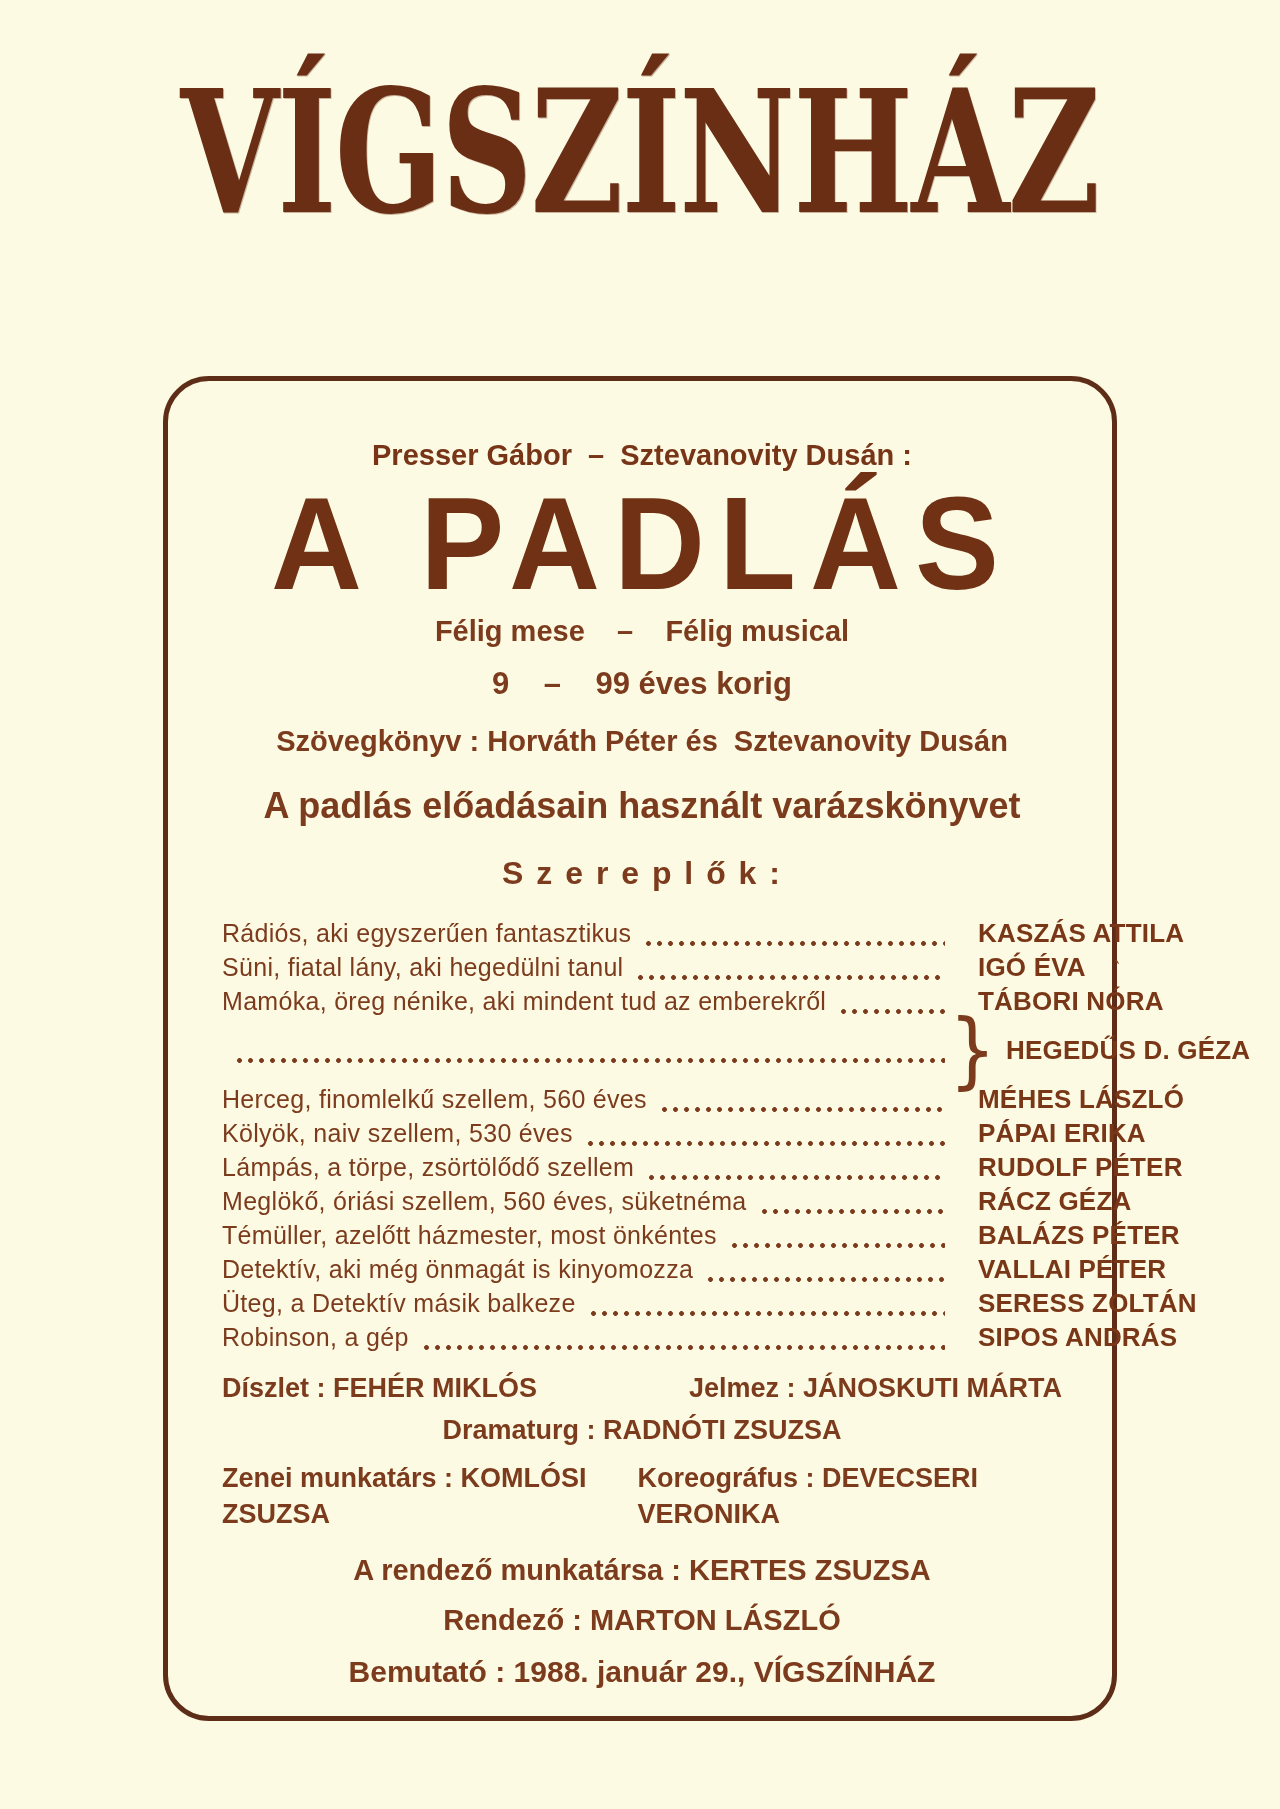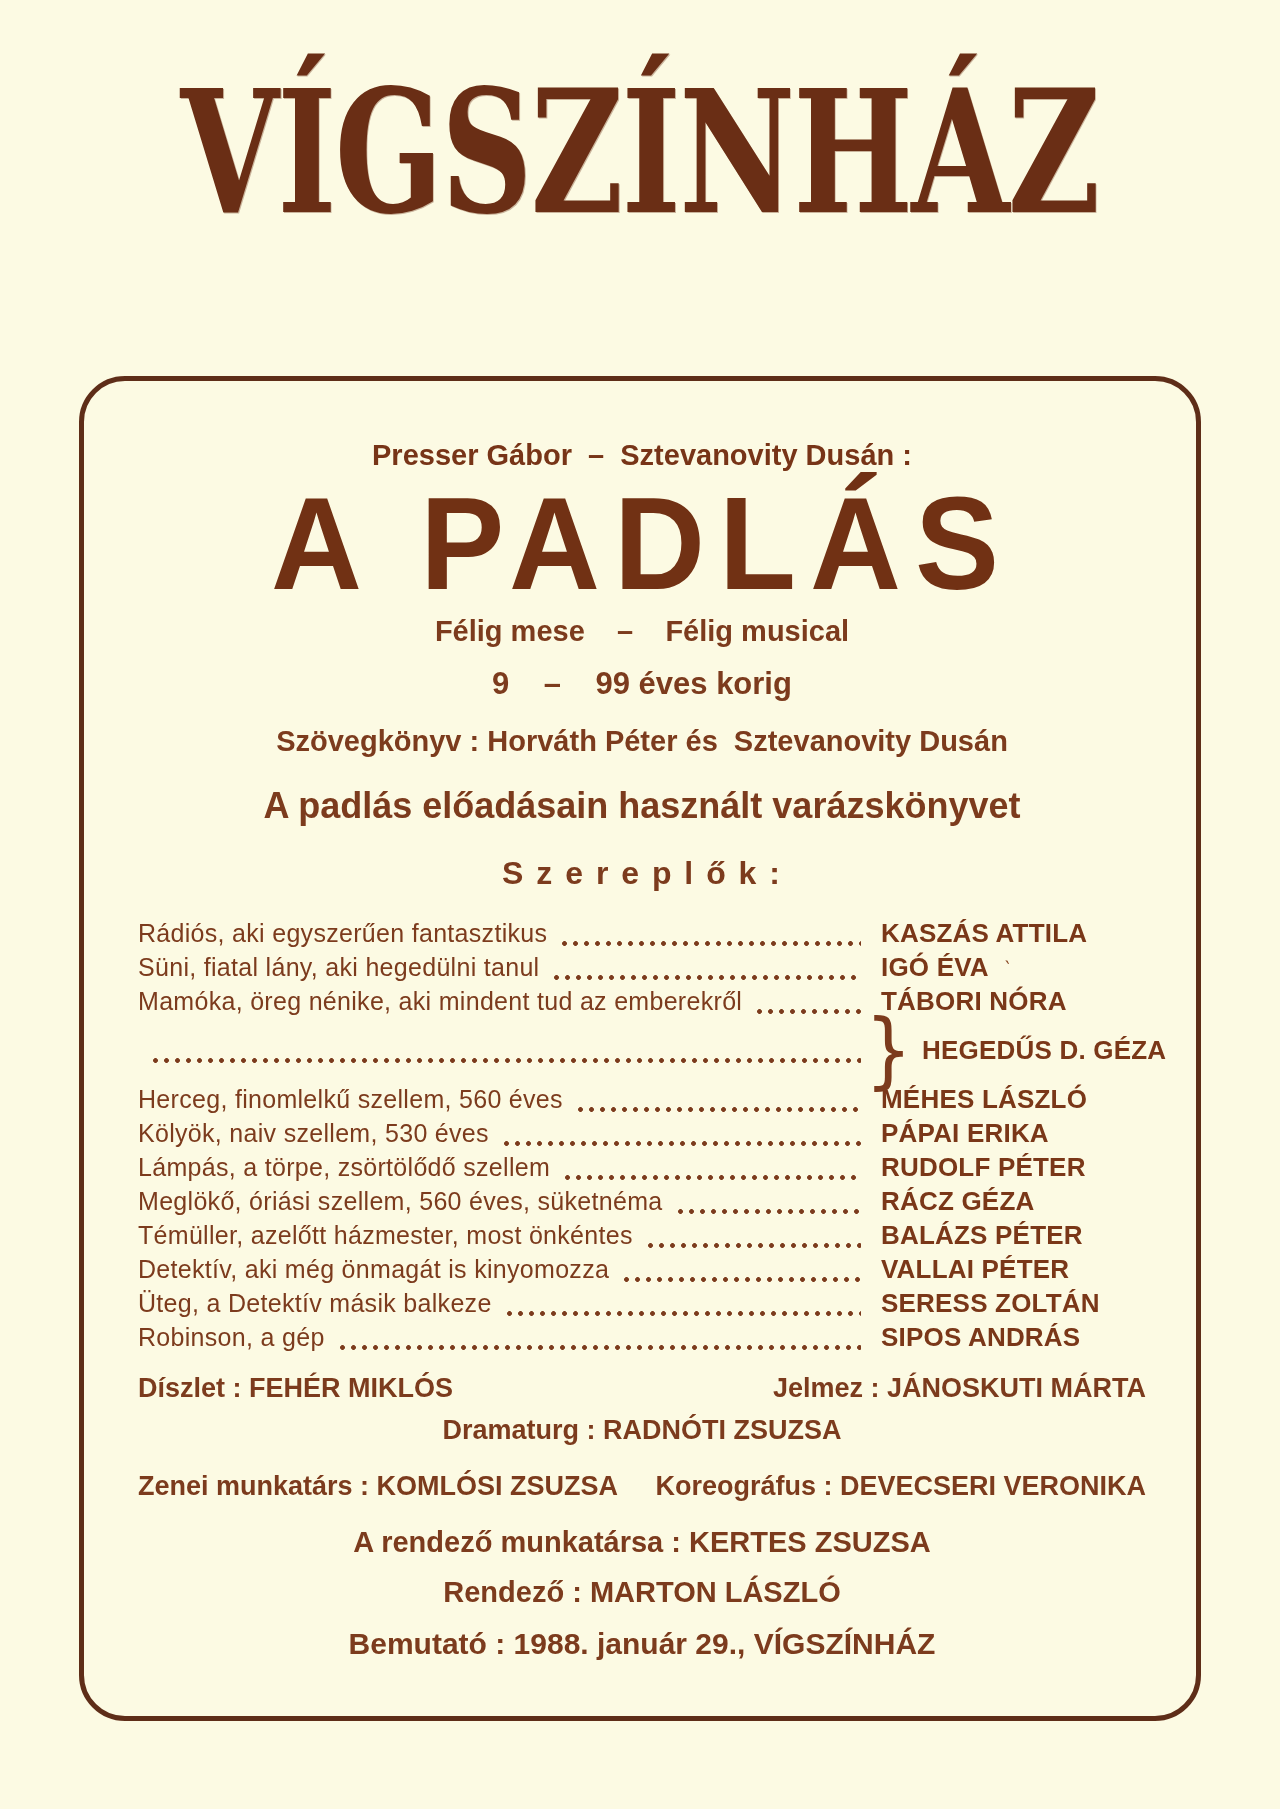--- a/index.html
+++ b/index.html
@@ -28,21 +28,21 @@
     line-height:1.1;
     color:#6a2e15;
     letter-spacing:-2px;
     transform:scale(0.88,1.18);
     transform-origin:center top;
     text-shadow:1px 1px 0 rgba(106,46,21,.35);
   }
   
   .box {
     box-sizing:border-box;
-    width:1122px; height:1345px;
+    width:954px; height:1345px;
     margin:64px auto 0;
     border:5px solid #5e2d18;
     border-radius:46px;
     padding:58px 50px 0 54px;
   }
   .authors {
     text-align:center;
     font-size:29px; font-weight:bold;
     white-space:pre;
     color:#773417;
@@ -85,20 +85,21 @@
     margin-top:28px; line-height:38px;
     letter-spacing:2px;
   }
   
   .cast { margin-top:24px; }
   .cast-row {
     display:flex;
     align-items:center;
     height:34px;
     font-size:25px;
+    gap:13px;
   }
   .cast-left {
     flex:0 0 727px;
     display:flex;
     align-items:flex-end;
     min-width:0;
   }
   .role {
     line-height:34px;
     white-space:nowrap;
@@ -140,21 +141,21 @@
     color:#7c3b1d;
   }
   .cast-group .cast-name { padding-left:10px; }
   
   .credits { margin-top:16px; font-size:27px; font-weight:bold; }
   .credits-split {
     display:flex; justify-content:space-between;
     line-height:36px;
   }
   .credits-center { text-align:center; line-height:36px; margin-top:6px; }
-  .credits-split2 { margin-top:20px;align-items:center; }
+  .credits-split2 { margin-top:12px;align-items:center; }
   .finale { text-align:center; font-size:29px; line-height:40px; }
   .f1 { margin-top:18px; }
   .f2 { margin-top:10px; }
   .f3 { margin-top:12px; font-size:30px; }
 </style>
 </head>
 <body>
 
 <div class="page">
 

